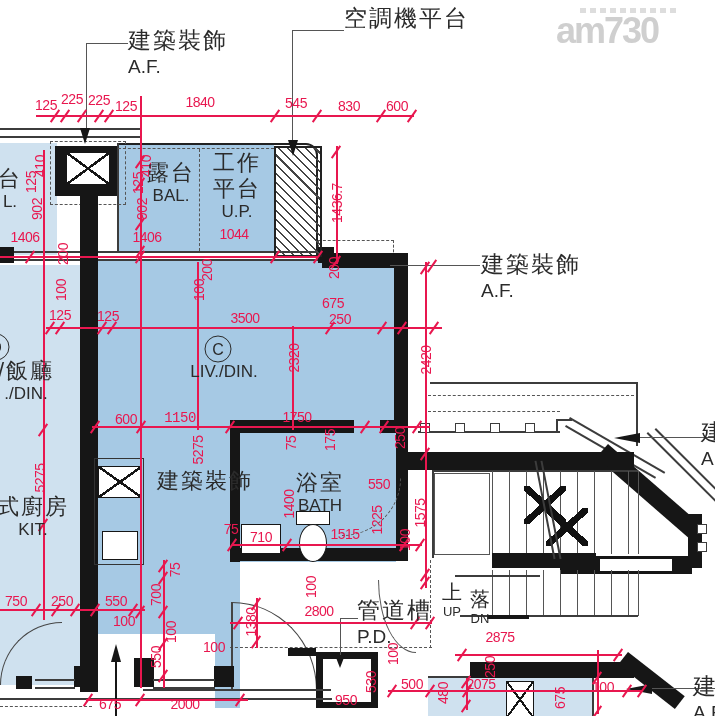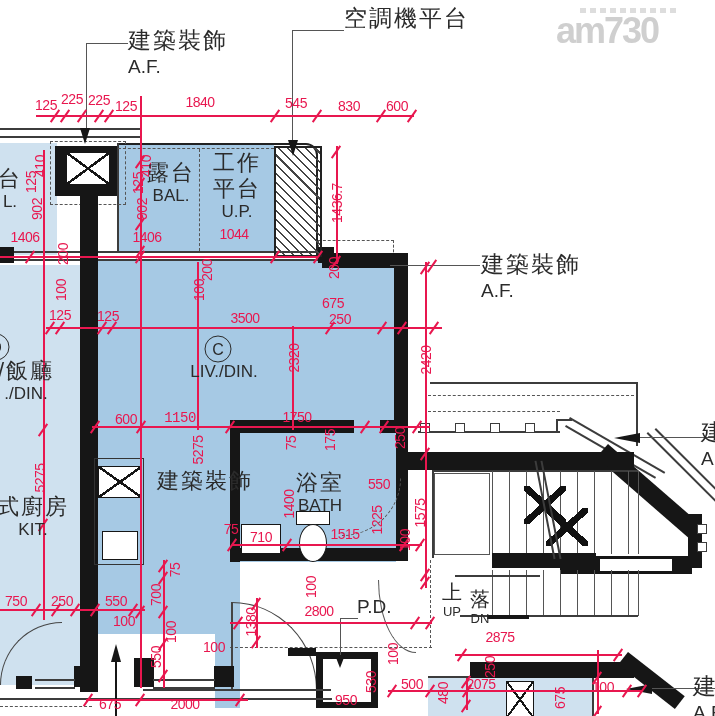--- a/index.html
+++ b/index.html
@@ -407,20 +407,21 @@
       </div>
       <div class="callout" style="left: 481px; top: 250px;">
         <div class="zh">建築裝飾</div>
         <div class="en">A.F.</div>
       </div>
       <div class="callout" style="left: 701px; top: 418px;">
         <div class="zh">建築裝飾</div>
         <div class="en">A.F.</div>
       </div>
       <div class="callout" style="left: 357px; top: 596px;">
+        <div class="zh">管道槽</div>
         <div class="en">P.D.</div>
       </div>
       <div class="callout" style="left: 693px; top: 672px;">
         <div class="zh">建築裝飾</div>
         <div class="en">A.F.</div>
       </div>
     </div>
   <div id="units-layer">
       <div class="circ" style="left: 218px; top: 349px;">C</div>
       <div class="circ" style="left: -4px; top: 347px;">D</div>

